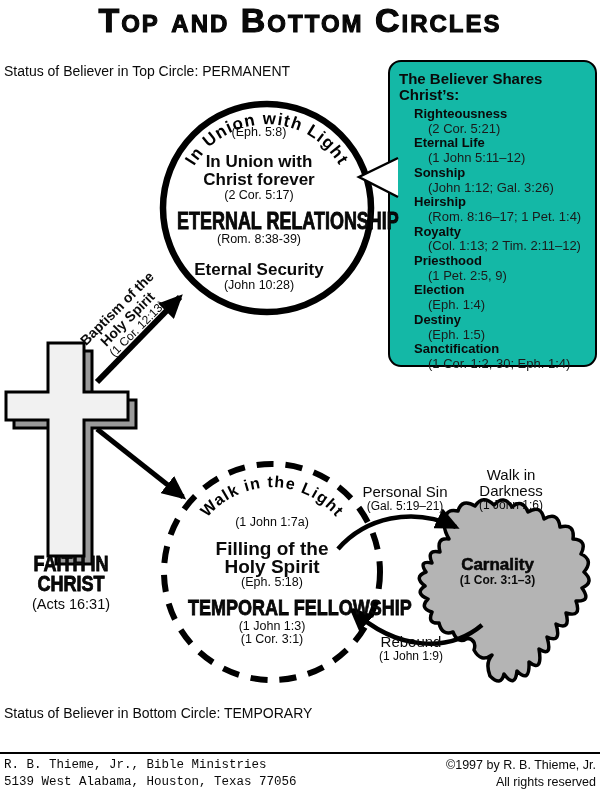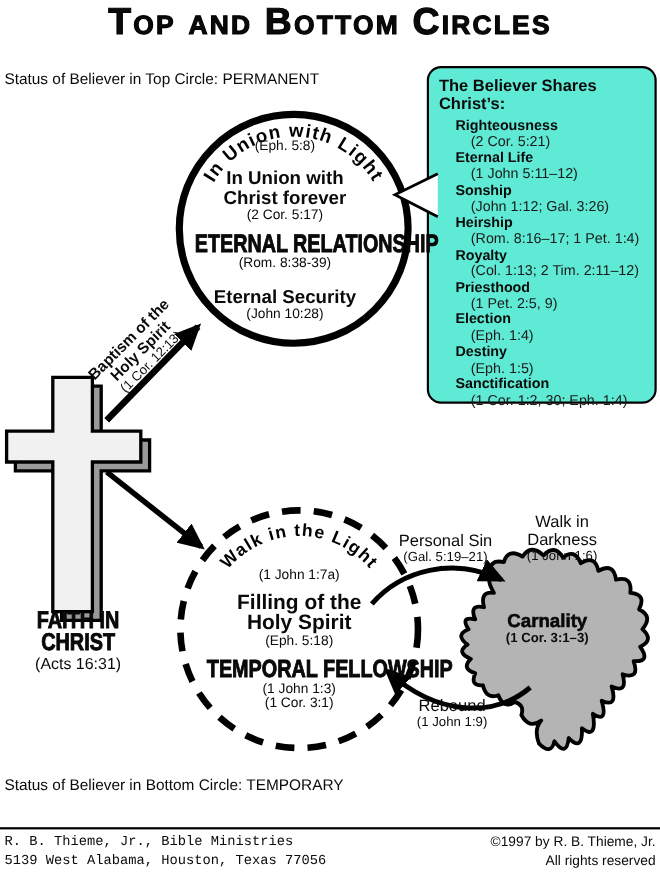--- a/index.html
+++ b/index.html
@@ -6,21 +6,21 @@
   #page{position:relative;width:600px;height:797px;background:#fff;overflow:hidden;
         font-family:"Liberation Sans","DejaVu Sans",sans-serif;color:#0a0a0a;}
   .abs{position:absolute;}
   .ctr{text-align:center;}
   #title{left:0;right:0;top:1px;text-align:center;font-size:34px;line-height:38px;
          font-weight:bold;font-variant:small-caps;letter-spacing:2px;
          -webkit-text-stroke:1px #000;}
   .status{font-size:14px;line-height:18px;}
   
   #shares-box{left:388px;top:60px;width:205px;height:303px;border:2.5px solid #000;
-              border-radius:13px;background:#5eead4;}
+              border-radius:13px;background:#14b8a6;}
   #shares-box .bx-title{margin:9px 6px 4px 9px;font-size:15px;font-weight:bold;line-height:16px;}
   .bx-item{margin-left:24px;font-size:13px;font-weight:bold;line-height:14.7px;}
   .bx-ref{margin-left:38px;font-size:13px;font-weight:normal;line-height:14.7px;color:#1a1a1a;}
   
   .tc-ref{font-size:12.5px;line-height:13px;}
   .tc-b17{font-size:17px;line-height:18px;font-weight:bold;}
   .tc-b16{font-size:19px;line-height:18px;font-weight:bold;}
   .big-cond{font-size:23px;line-height:24px;font-weight:bold;white-space:nowrap;
             transform:scaleX(0.78);transform-origin:center;-webkit-text-stroke:0.8px #000;}
   .big-cond2{font-size:22.5px;line-height:24px;font-weight:bold;white-space:nowrap;

